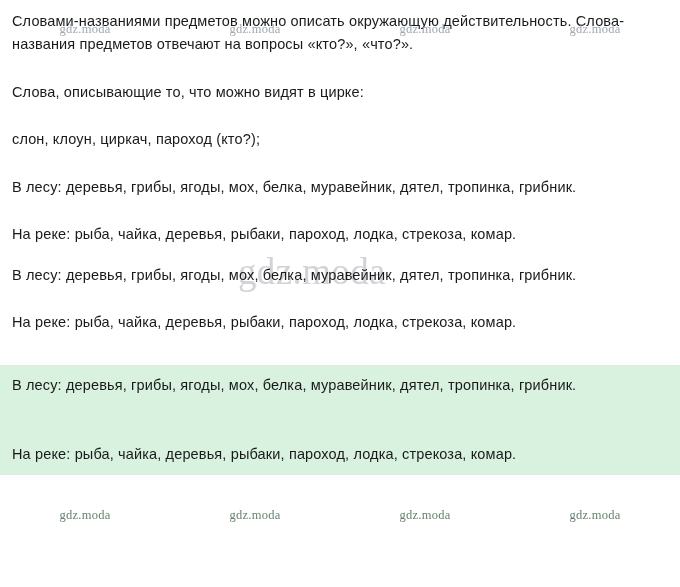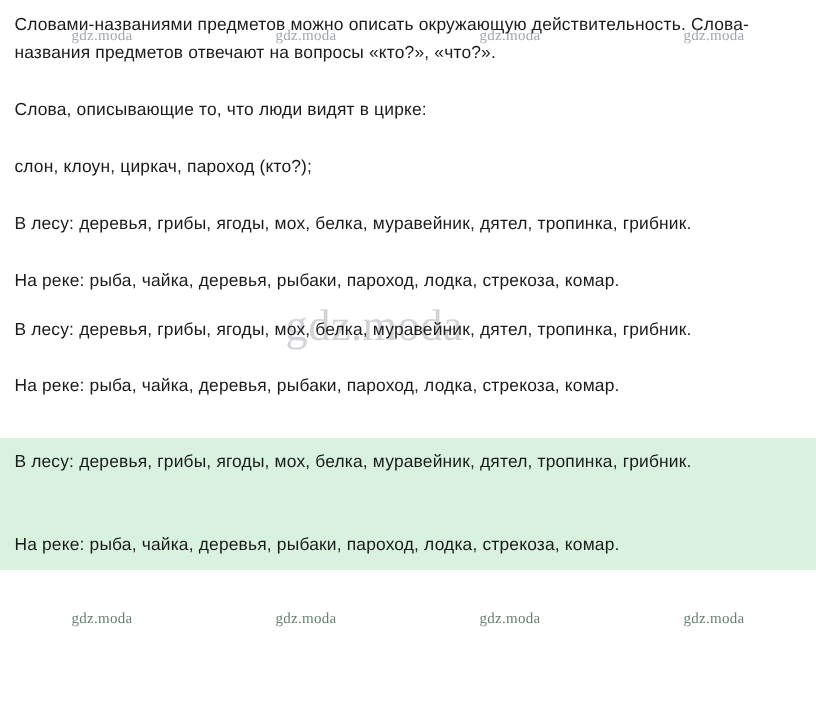--- a/index.html
+++ b/index.html
@@ -100,21 +100,21 @@
   </div>
 
   <div class="content">
 
     <div style="height:10px;"></div>
 
     <p class="para">Словами-названиями предметов можно описать окружающую действительность. Слова-названия предметов отвечают на вопросы «кто?», «что?».</p>
 
     <div class="spacer-md"></div>
 
-    <p class="para">Слова, описывающие то, что люди видят в цирке:</p>
+    <p class="para">Слова, описывающие то, что можно видят в цирке:</p>
 
     <div class="spacer-md"></div>
 
     <p class="para">слон, клоун, циркач, пароход (кто?);</p>
 
     <div class="spacer-md"></div>
 
     <p class="para">В лесу: деревья, грибы, ягоды, мох, белка, муравейник, дятел, тропинка, грибник.</p>
 
     <div class="spacer-md"></div>

